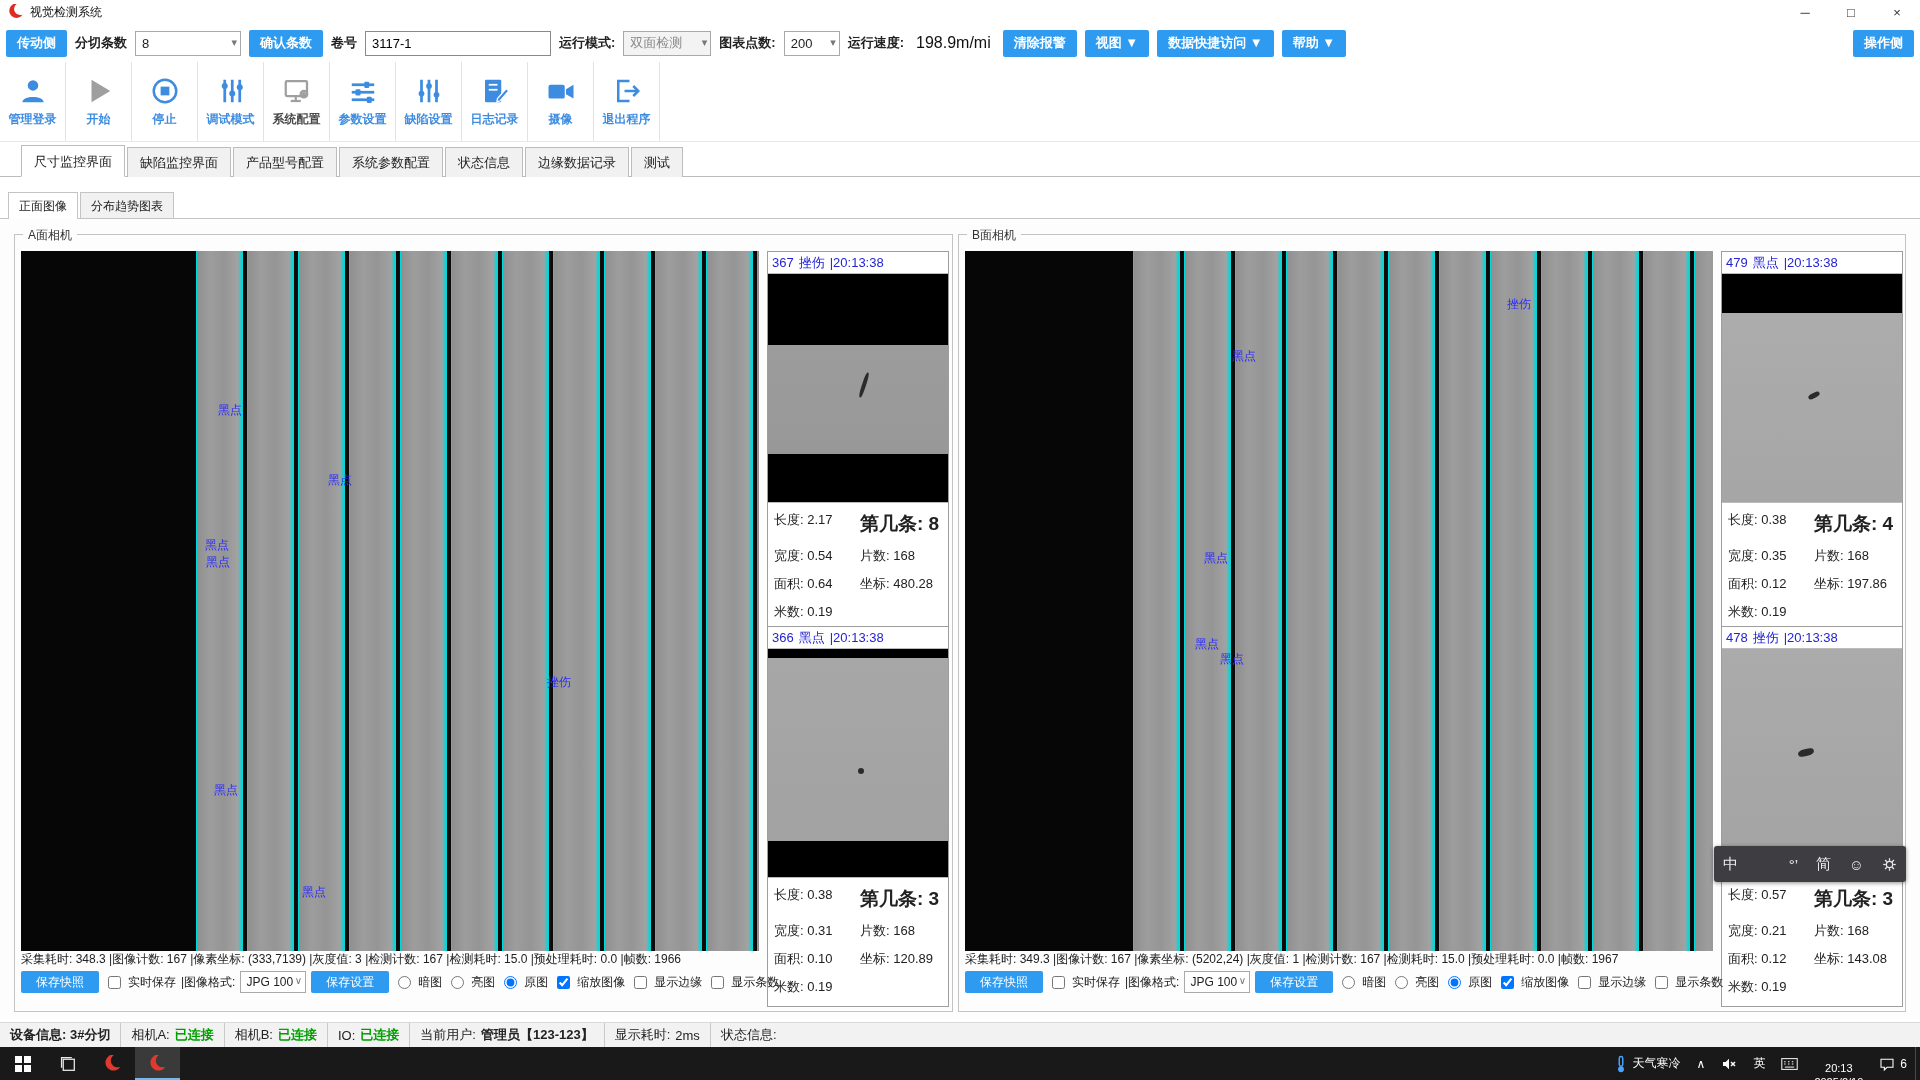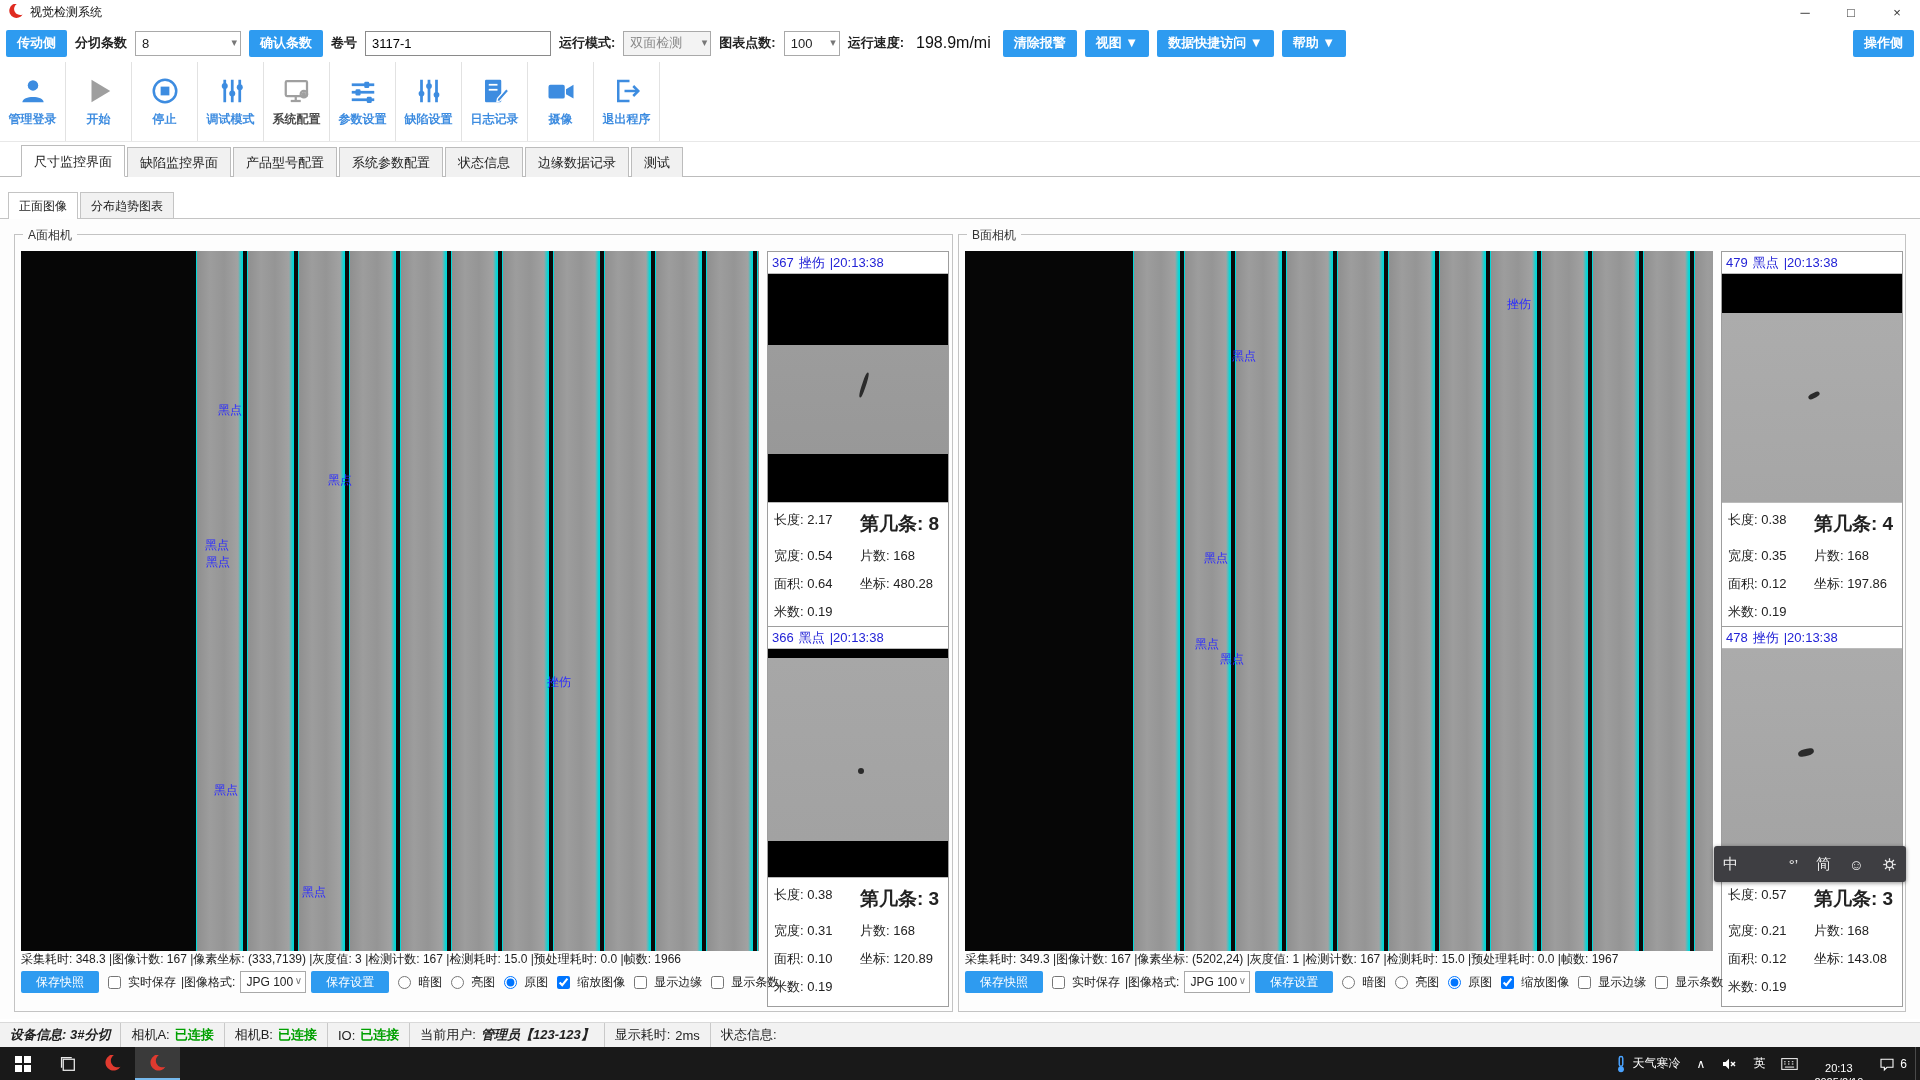--- a/index.html
+++ b/index.html
@@ -81,21 +81,21 @@
   .status-line { position:absolute; left:6px; top:716px; width:742px; font-size:12px; color:#222; white-space:nowrap; overflow:hidden; }
   .controls-line { position:absolute; left:6px; top:736px; width:742px; display:flex; align-items:center; gap:5px; font-size:12px; white-space:nowrap; }
   .btn-sm { background:#2e9bf0; color:#fff; border:none; height:22px; padding:0 15px; font-size:12px; border-radius:2px; font-family:inherit; cursor:pointer; }
   .fmt-combo { position:relative; height:22px; border:1px solid #a9a9a9; background:#fff; display:flex; align-items:center; padding:0 12px 0 5px; font-size:12px; }
   .fmt-combo .arr { position:absolute; right:3px; top:3px; color:#777; font-size:10px; }
   .controls-line input { margin:0 2px 0 4px; }
 
   
   .statusbar { position:absolute; left:0; right:0; top:1022px; height:25px; background:#f2f2f2; border-top:1px solid #d9d9d9; display:flex; align-items:center; font-size:13px; }
   .sb-item { padding:0 10px; border-right:1px solid #c9c9c9; height:100%; display:flex; align-items:center; gap:5px; white-space:nowrap; }
-  .sb-bold { font-weight:bold;font-style:italic; }
+  .sb-bold { font-weight:bold; }
   .green { color:#00a000; font-weight:bold; }
 
   
   .taskbar { position:absolute; left:0; right:0; bottom:0; height:33px; background:#191919; display:flex; align-items:stretch; color:#fff; z-index:10; }
   .tb-ico { width:45px; display:flex; align-items:center; justify-content:center; cursor:pointer; }
   .tb-ico.active { background:#3a3a3a; box-shadow:inset 0 -2px 0 #76b9ed; }
   .tray { margin-left:auto; display:flex; align-items:stretch; }
   .tray-item { padding:0 8px; display:flex; align-items:center; gap:5px; font-size:12px; cursor:pointer; }
   .clock { flex-direction:column; justify-content:center; line-height:1.25; font-size:11px; text-align:center; gap:0;margin-top:24px; }
   .desk-sliver { width:5px; border-left:1px solid #4a4a4a; }
@@ -133,21 +133,21 @@
   <button class="btn">确认条数</button>
   <span class="lbl">卷号</span>
   <input class="tb-input" value="3117-1" style="">
   <span class="lbl">运行模式:</span>
   <div class="combo dim" style="width:88px">
     <span>双面检测</span>
       <span class="arr">▾</span>
   </div>
   <span class="lbl">图表点数:</span>
   <div class="combo" style="width:56px">
-    <span>100</span>
+    <span>200</span>
       <span class="arr">▾</span>
   </div>
   <span class="lbl">运行速度:</span>
   <span class="speed-val">198.9m/mi</span>
   <button class="btn">清除报警</button>
   <button class="btn">视图 ▼</button>
   <button class="btn">数据快捷访问 ▼</button>
   <button class="btn">帮助 ▼</button>
   <span class="spacer"></span>
   <button class="btn">操作侧</button>

